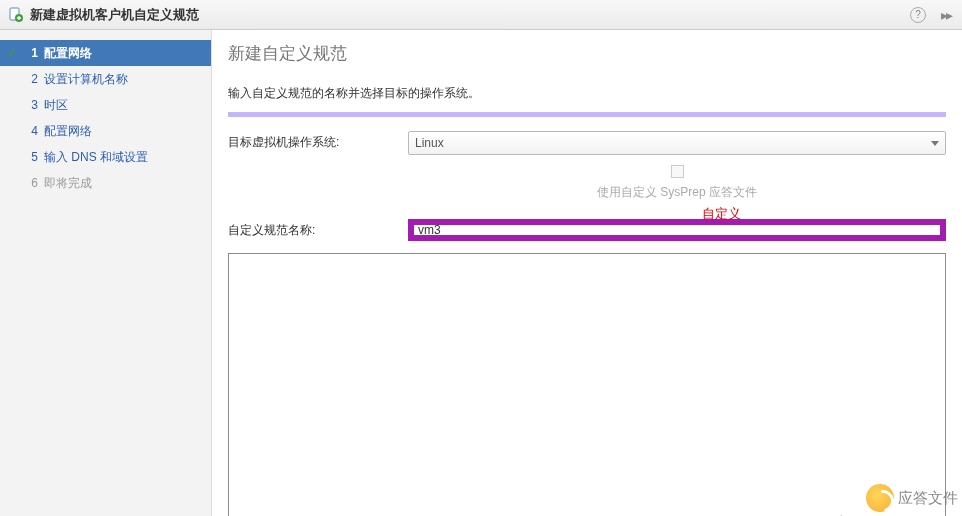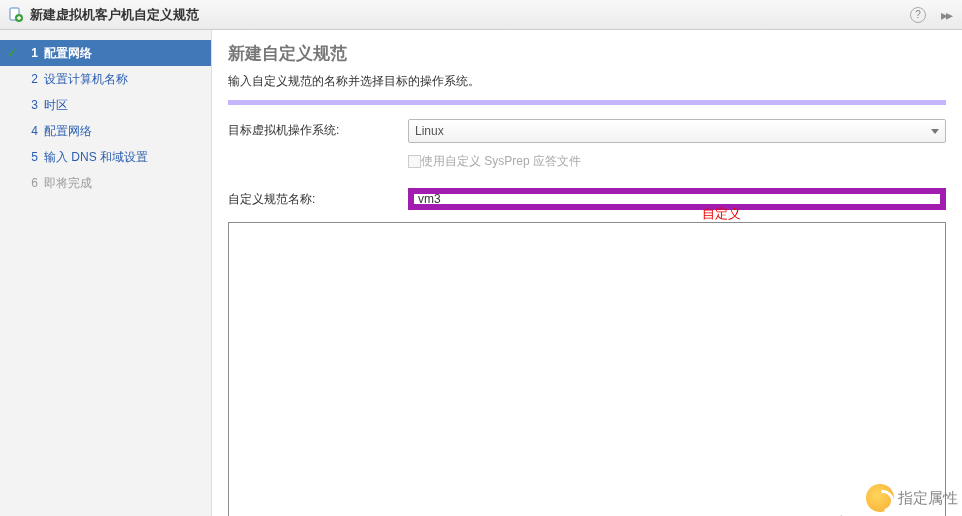--- a/index.html
+++ b/index.html
@@ -97,22 +97,22 @@
       cursor: default;
     }
     .main {
       flex: 1;
       padding: 12px 16px 0 16px;
       position: relative;
     }
     .main-title {
       font-size: 17px;
       color: #777;
-      font-weight: bold;
-      margin-bottom: 8px;
+      font-weight: normal;
+      margin-bottom: 20px;
     }
     .main-subtitle {
       font-size: 12px;
       color: #333;
       padding-bottom: 10px;
       border-bottom: 5px solid #c4b5fd;
       margin-bottom: 14px;
     }
     .form-row {
       display: flex;
@@ -141,24 +141,26 @@
     .select-value { flex: 1; color: #555; }
     .select-caret {
       width: 0; height: 0;
       border-left: 4px solid transparent;
       border-right: 4px solid transparent;
       border-top: 5px solid #777;
     }
     .checkbox-row {
       display: flex;
       align-items: center;
+      gap: 6px;
       color: #aaa;
       margin-left: 180px;
       margin-bottom: 18px;
       margin-top: -2px;
+      flex-direction: column;
     }
     .checkbox-box {
       width: 13px; height: 13px;
       border: 1px solid #ccc;
       background: #f8f8f8;
     }
     .text-input {
       width: 100%;
       height: 22px;
       border: 6px solid #a21caf;
@@ -309,16 +311,16 @@
       <div class="form-control">
         <textarea class="textarea-input" style=""></textarea>
       </div>
     </div>
 
     <div class="annotation anno-text">自定义</div>
     <div class="anno-line"></div>
 
     <div class="watermark">
       <span class="logo"></span>
-      <span>指定属性</span>
+      <span>应答文件</span>
     </div>
   </div>
 </div>
 
 </body></html>

